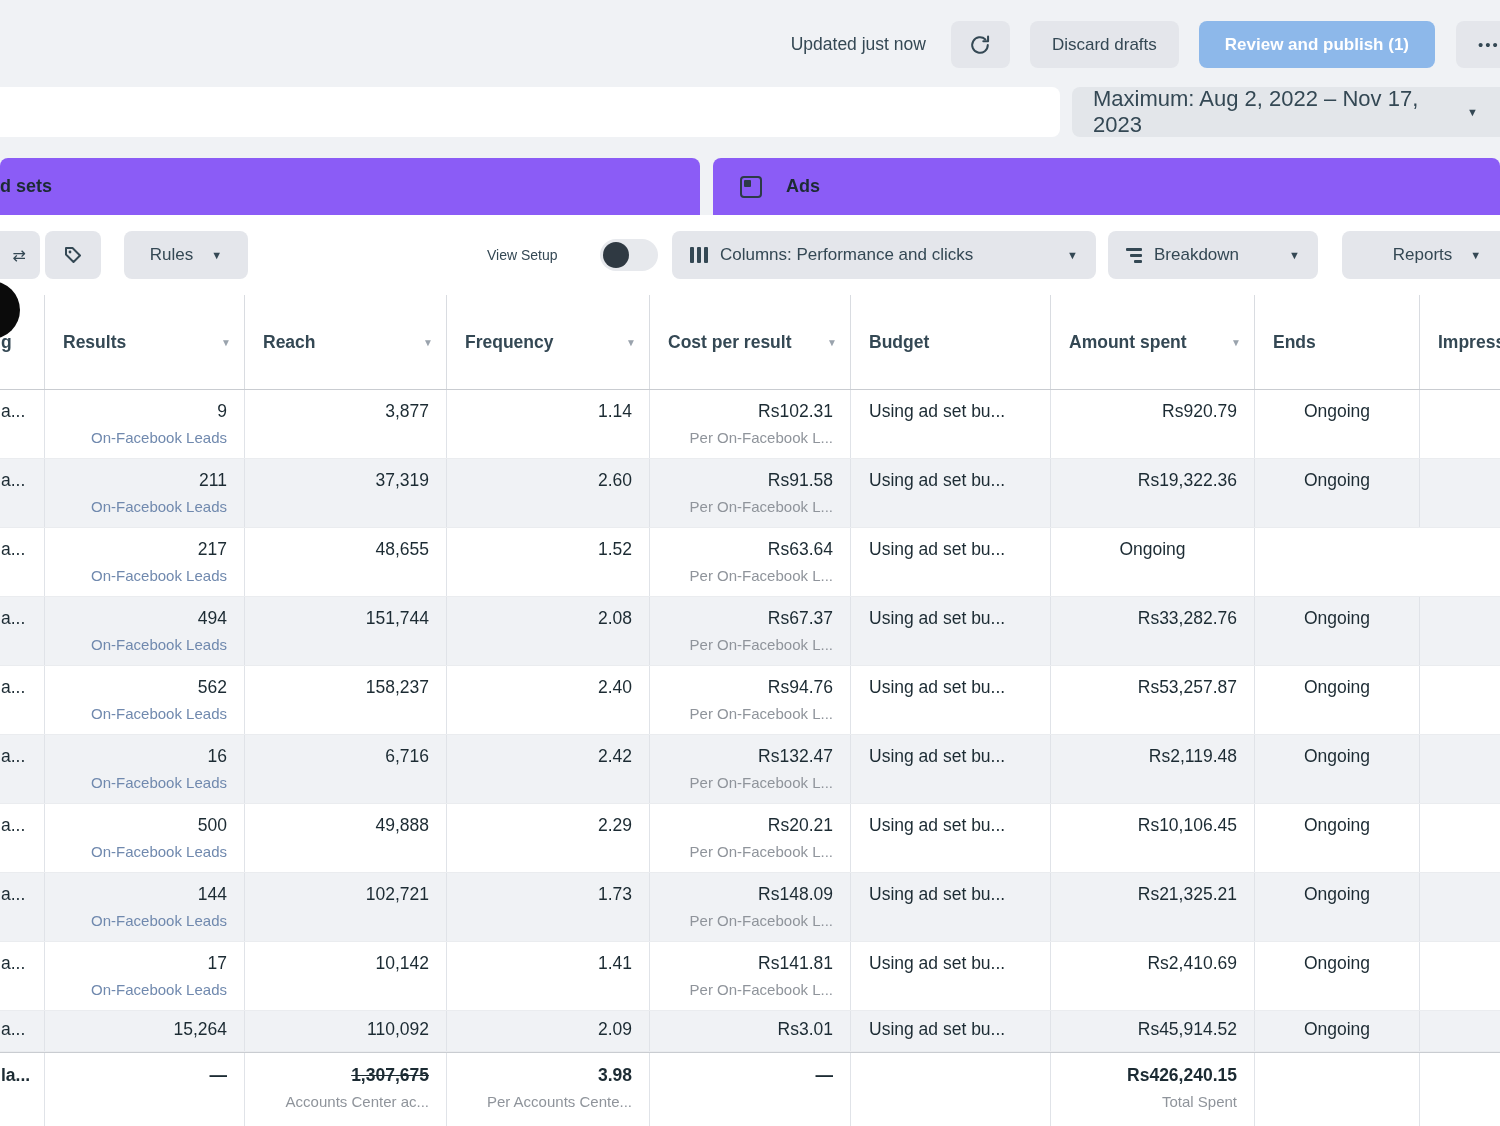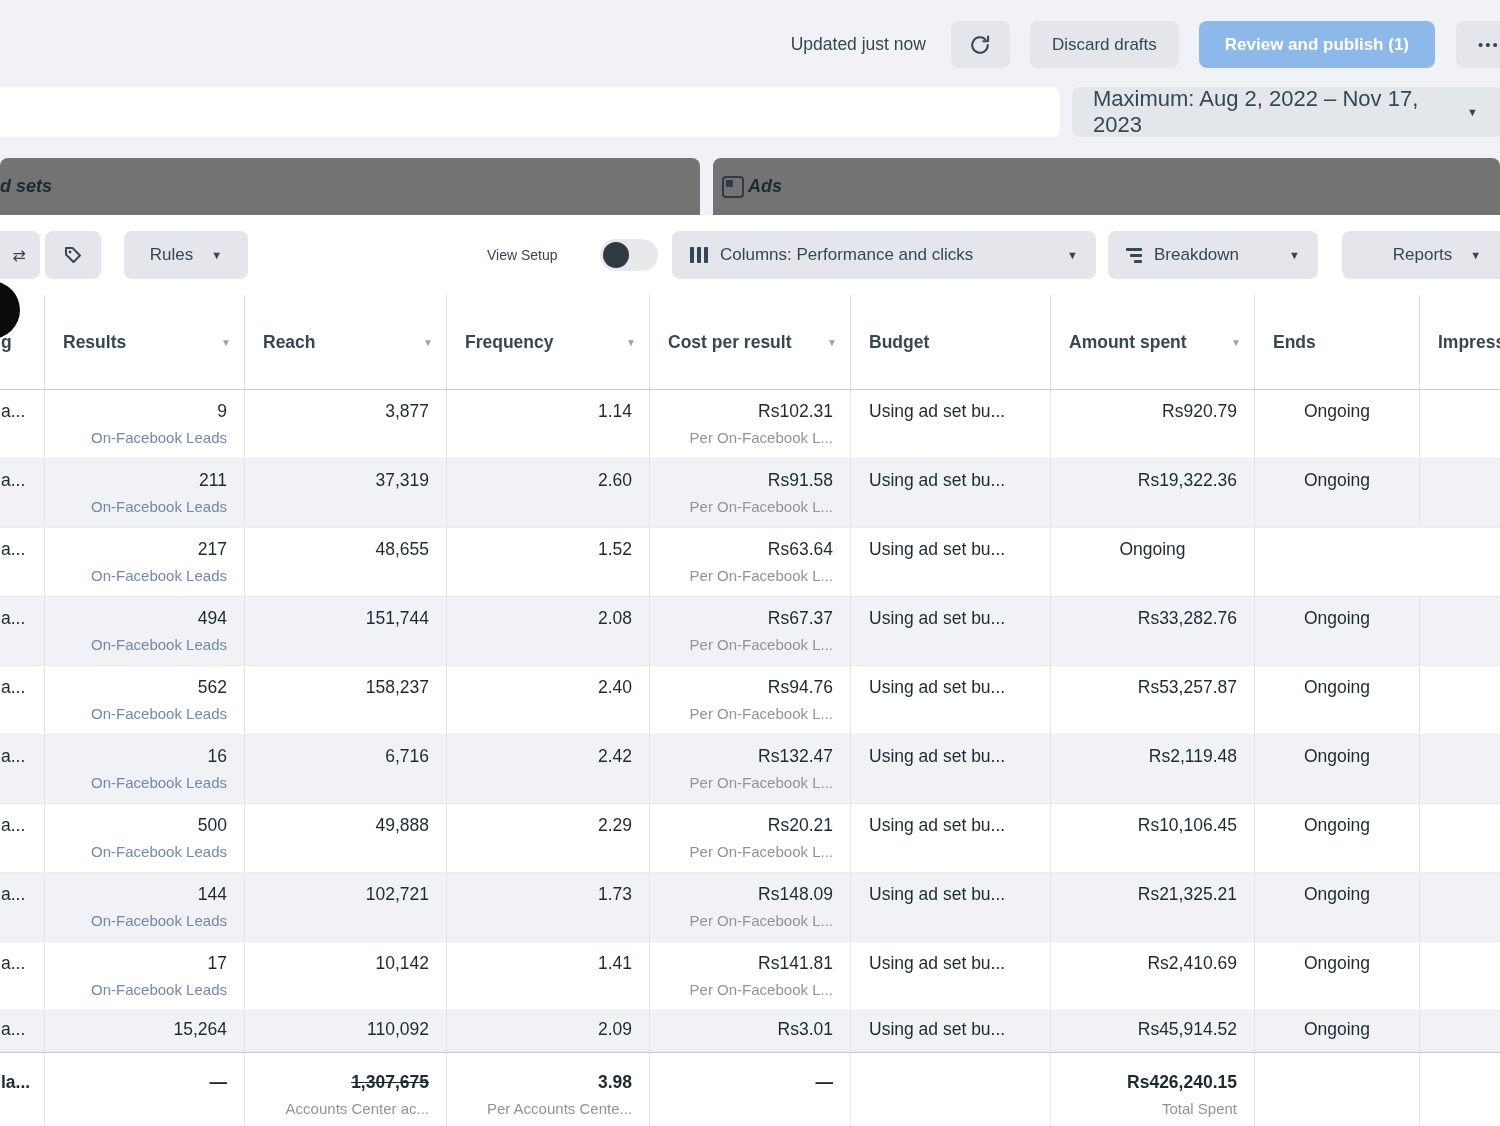--- a/index.html
+++ b/index.html
@@ -22,23 +22,23 @@
 
   .search-row { margin-top:19px; height:50px; position:relative; }
   .search-input { position:absolute; left:-20px; top:0; width:1080px; height:50px; background:#fff; border-radius:8px; }
   .date-btn { position:absolute; left:1072px; right:-12px; top:0; height:50px; background:#e3e6ea;
               border-radius:8px; display:flex; align-items:center; padding:0 20px 0 21px; cursor:pointer; }
   .date-btn span.lbl { font-size:22px; }
   .caret { font-size:11px; color:#344854; }
   .date-btn .caret { margin-left:auto; margin-right:14px; }
 
   .tabs { margin-top:21px; height:57px; display:flex; gap:13px; }
-  .tab { background:#737373; border-radius:8px 8px 0 0; display:flex; align-items:center; cursor:pointer;font-style:italic; }
+  .tab { background:#8b5cf6; border-radius:8px 8px 0 0; display:flex; align-items:center; cursor:pointer; }
   .tab-adsets { width:700px; }
-  .tab-ads { flex:1; padding-left:9px; gap:4px; }
+  .tab-ads { flex:1; padding-left:27px; gap:24px; }
   .tab .tlabel { font-size:18px; font-weight:bold; color:#1c2b33; }
   .ads-icon { width:22px; height:22px; border:2px solid #2c3b47; border-radius:4px; position:relative; flex:0 0 auto; }
   .ads-icon::before { content:""; position:absolute; left:2px; top:2px; width:7px; height:7px; background:#2c3b47; border-radius:1px; }
 
   
   .toolbar { position:relative; height:80px; background:#fff; }
   .tbtn { position:absolute; top:16px; height:48px; background:#e4e6eb; border-radius:8px;
           display:flex; align-items:center; gap:12px; padding:0 18px; font-size:17px; color:#344854;
           border:none; cursor:pointer; font-family:inherit; }
   .edge-btn { left:-36px; width:76px; justify-content:flex-end; padding-right:14px; font-size:16px; }
@@ -78,21 +78,21 @@
   .txt { align-items:flex-start; padding-left:18px; }
   .ctr { align-items:center; }
   .c-name { padding-left:1px !important; align-items:flex-start; }
   .val { font-size:17.5px; color:#1c2b33; line-height:23px; white-space:nowrap; }
   .sub { font-size:15px; line-height:29px; white-space:nowrap; }
   .sub.blue { color:#7089ae; cursor:pointer; }
   .sub.gray { color:#8f949b; }
   .sub:empty, .val:empty { display:none; }
 
   .trow { height:74px; border-top:1px solid #c9ccd1; background:#fff; }
-  .trow .cell { display:flex; flex-direction:column; justify-content:flex-start; padding-top:18px;
+  .trow .cell { display:flex; flex-direction:column; justify-content:flex-start; padding-top:11px;
                 border-right:1px solid #e0e3e8; overflow:hidden; }
   .trow .val { font-weight:bold; }
   .strike { text-decoration:line-through; }
 
   .black-circle { position:absolute; left:-38px; top:281px; width:58px; height:58px; border-radius:50%; background:#0b0b0b; z-index:5; }
 </style>
 </head>
 <body>
 
 <div class="page">

